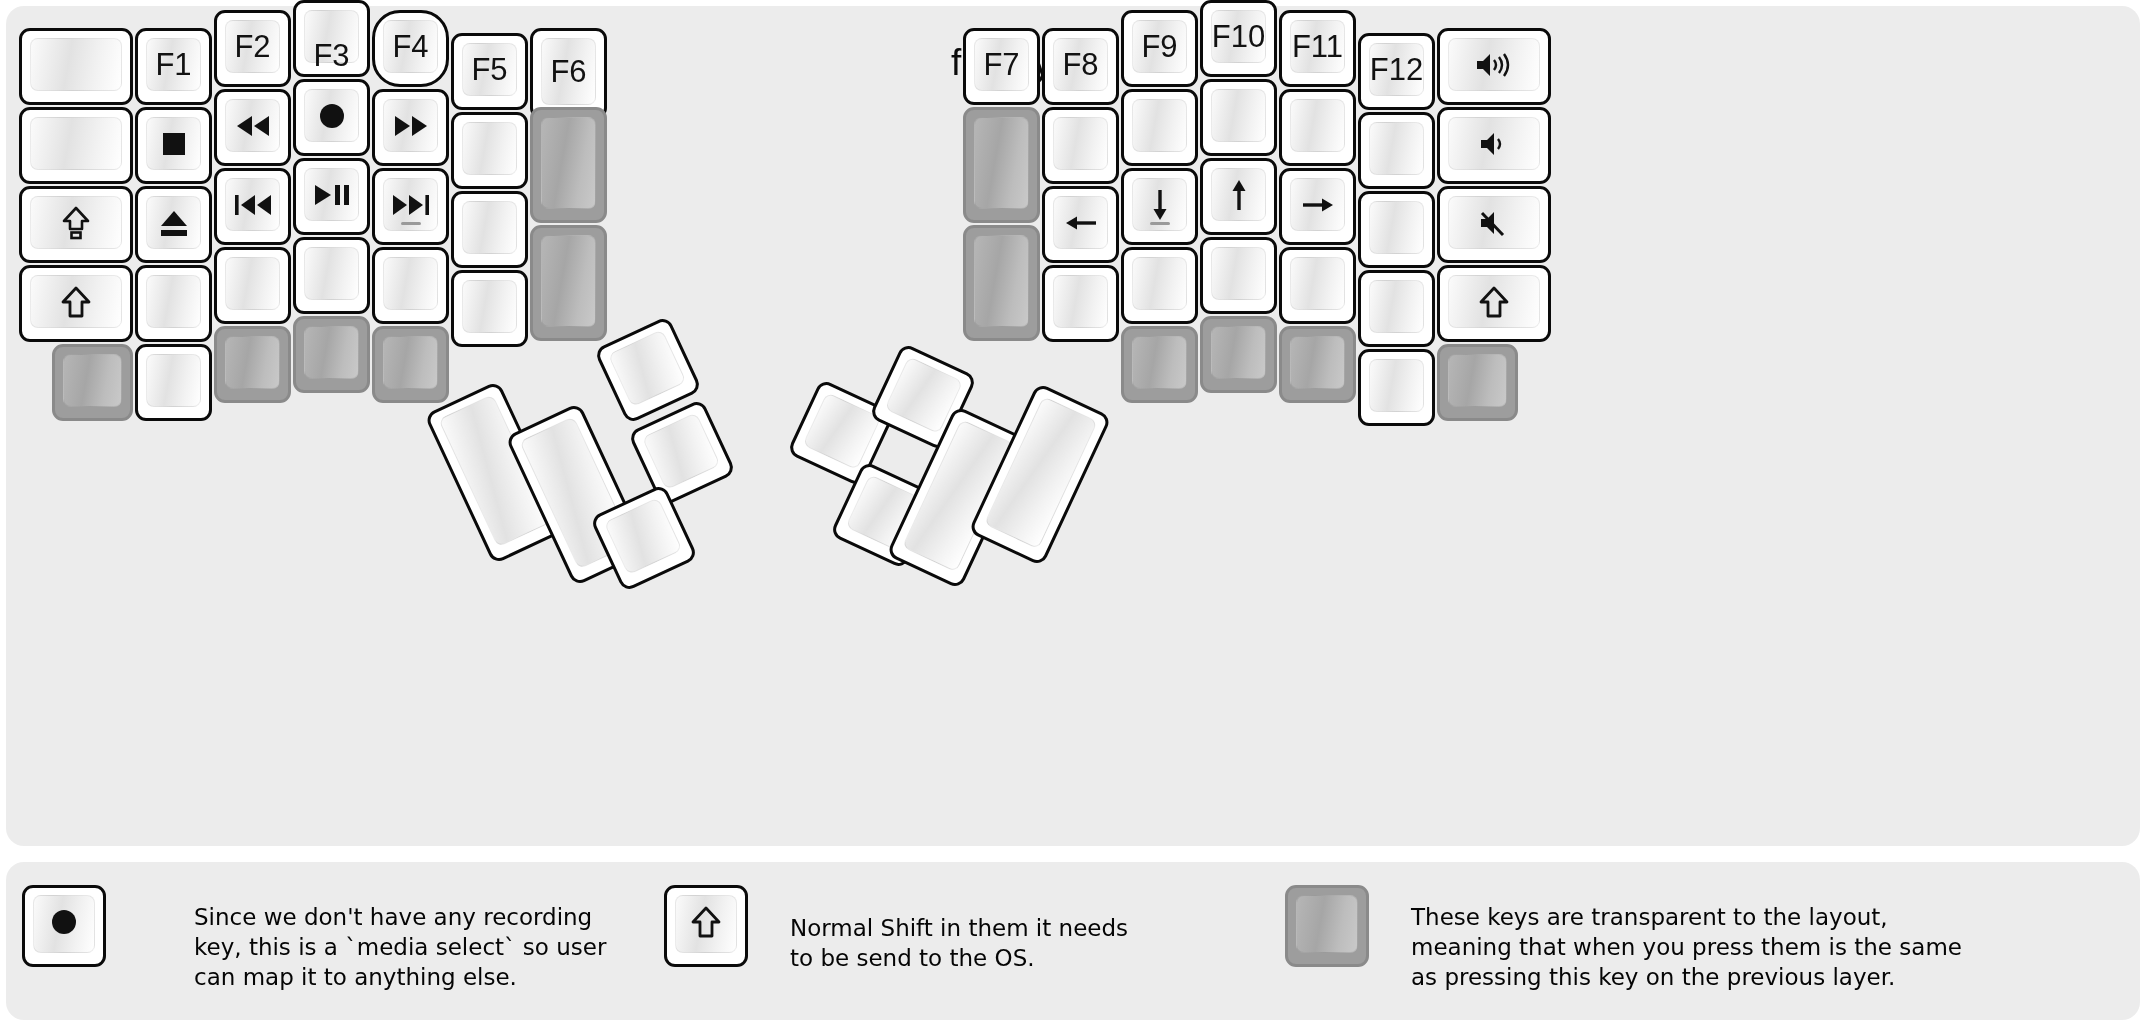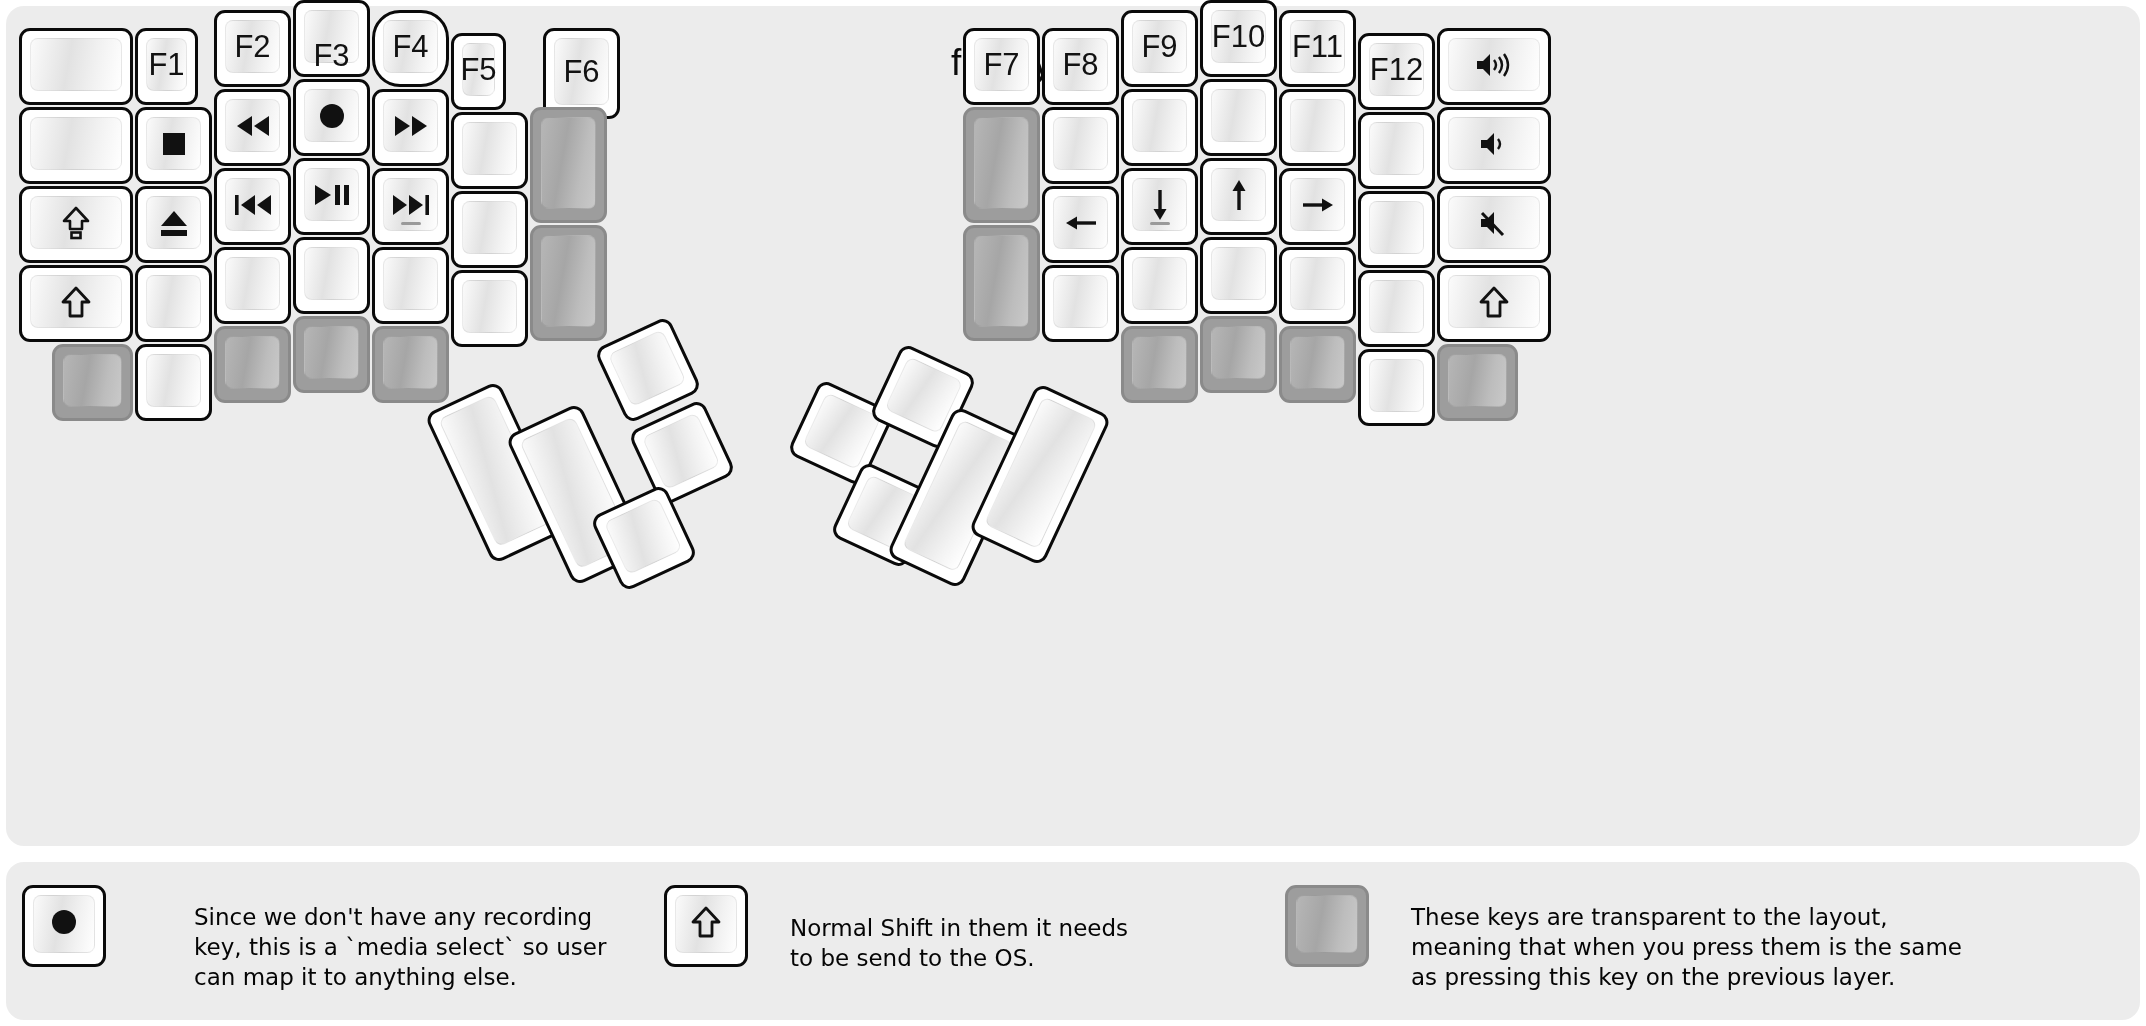--- a/index.html
+++ b/index.html
@@ -153,21 +153,21 @@
           <span style="display: flex; align-items: center; justify-content: center;">
             <svg width="30" height="32" viewBox="0 0 30 32" xmlns="http://www.w3.org/2000/svg">
               <path d="M15 2 L28 16 L21 16 L21 30 L9 30 L9 16 L2 16 Z" fill="none" stroke="#111" stroke-width="2.8" stroke-linejoin="round"></path>
             </svg>
           </span>
         </div>
       </div>
       <div class="key trns" style="left: 52px; top: 344px; width: 81px; height: 77px;">
         <div class="cap"></div>
       </div>
-      <div class="key" style="left: 135px; top: 28px; width: 63px; height: 77px; text-decoration: underline;">
+      <div class="key" style="left: 135px; top: 28px; width: 77px; height: 77px; text-decoration: underline;">
         <div class="cap">
           <span style="display: flex; align-items: center; justify-content: center;">
             <span class="glyph fkey">F1</span>
           </span>
         </div>
       </div>
       <div class="key" style="left: 135px; top: 107px; width: 77px; height: 77px;">
         <div class="cap">
           <span style="display: flex; align-items: center; justify-content: center;">
             <svg width="26" height="26" viewBox="0 0 26 26" xmlns="http://www.w3.org/2000/svg">
@@ -287,37 +287,37 @@
           </span>
         </div>
         <div class="homing"></div>
       </div>
       <div class="key" style="left: 372px; top: 247px; width: 77px; height: 77px;">
         <div class="cap"></div>
       </div>
       <div class="key trns" style="left: 372px; top: 326px; width: 77px; height: 77px;">
         <div class="cap"></div>
       </div>
-      <div class="key" style="left: 451px; top: 33px; width: 55px; height: 77px; text-decoration: underline;">
+      <div class="key" style="left: 451px; top: 33px; width: 77px; height: 77px; text-decoration: underline;">
         <div class="cap">
           <span style="display: flex; align-items: center; justify-content: center;">
             <span class="glyph fkey">F5</span>
           </span>
         </div>
       </div>
       <div class="key" style="left: 451px; top: 112px; width: 77px; height: 77px;">
         <div class="cap"></div>
       </div>
       <div class="key" style="left: 451px; top: 191px; width: 77px; height: 77px;">
         <div class="cap"></div>
       </div>
       <div class="key" style="left: 451px; top: 270px; width: 77px; height: 77px;">
         <div class="cap"></div>
       </div>
-      <div class="key" style="left: 530px; top: 28px; width: 77px; height: 91px; margin-left: 13px;">
+      <div class="key" style="left: 530px; top: 28px; width: 77px; height: 91px;">
         <div class="cap">
           <span style="display: flex; align-items: center; justify-content: center;">
             <span class="glyph fkey">F6</span>
           </span>
         </div>
       </div>
       <div class="key trns" style="left: 530px; top: 107px; width: 77px; height: 116px;">
         <div class="cap"></div>
       </div>
       <div class="key trns" style="left: 530px; top: 225px; width: 77px; height: 116px;">

